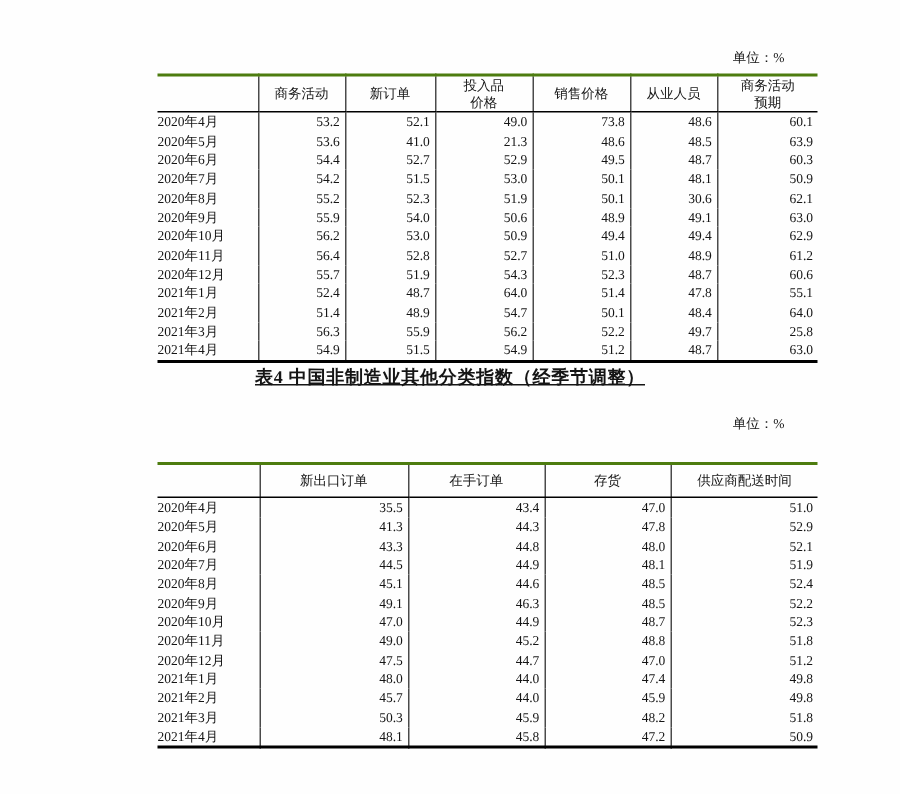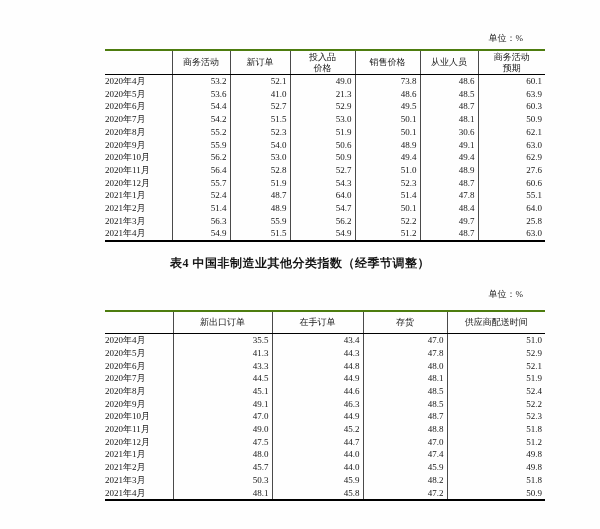--- a/index.html
+++ b/index.html
@@ -18,40 +18,40 @@
     color: #151515;
     overflow: hidden;
   }
   .tbl-title {
     font-size: 12px;
     font-weight: bold;
     text-align: center;
     line-height: 15px;
     letter-spacing: 0.5px;
   }
-  .title--t4 { margin-top: 14px; }
+  .title--t4 { margin-top: 2px; text-decoration: underline; }
   .unit {
     width: 547px;
     box-sizing: border-box;
     text-align: right;
     padding-right: 24px;
     font-size: 9px;
     line-height: 10px;
     margin-top: 22px;
   }
   .unit--t4 { margin-top: 18px; }
   table.data {
     margin-left: 105px;
     border-collapse: collapse;
     table-layout: fixed;
     border-top: 2px solid #4d7c0f;
     border-bottom: 2px solid #000;
   }
   table.tbl3 { margin-top: 6px; }
-  table.tbl4 { margin-top: 11px; }
+  table.tbl4 { margin-top: 21px; }
   .data thead th {
     height: 23px;
     border-bottom: 1.5px solid #000;
     font-weight: normal;
     font-size: 9px;
     text-align: center;
     vertical-align: middle;
     white-space: pre-line;
     line-height: 11px;
     padding: 0;
@@ -165,21 +165,21 @@
           <td>49.4</td>
           <td>62.9</td>
         </tr>
         <tr>
           <td>2020年11月</td>
           <td>56.4</td>
           <td>52.8</td>
           <td>52.7</td>
           <td>51.0</td>
           <td>48.9</td>
-          <td>27.6</td>
+          <td>61.2</td>
         </tr>
         <tr>
           <td>2020年12月</td>
           <td>55.7</td>
           <td>51.9</td>
           <td>54.3</td>
           <td>52.3</td>
           <td>48.7</td>
           <td>60.6</td>
         </tr>

